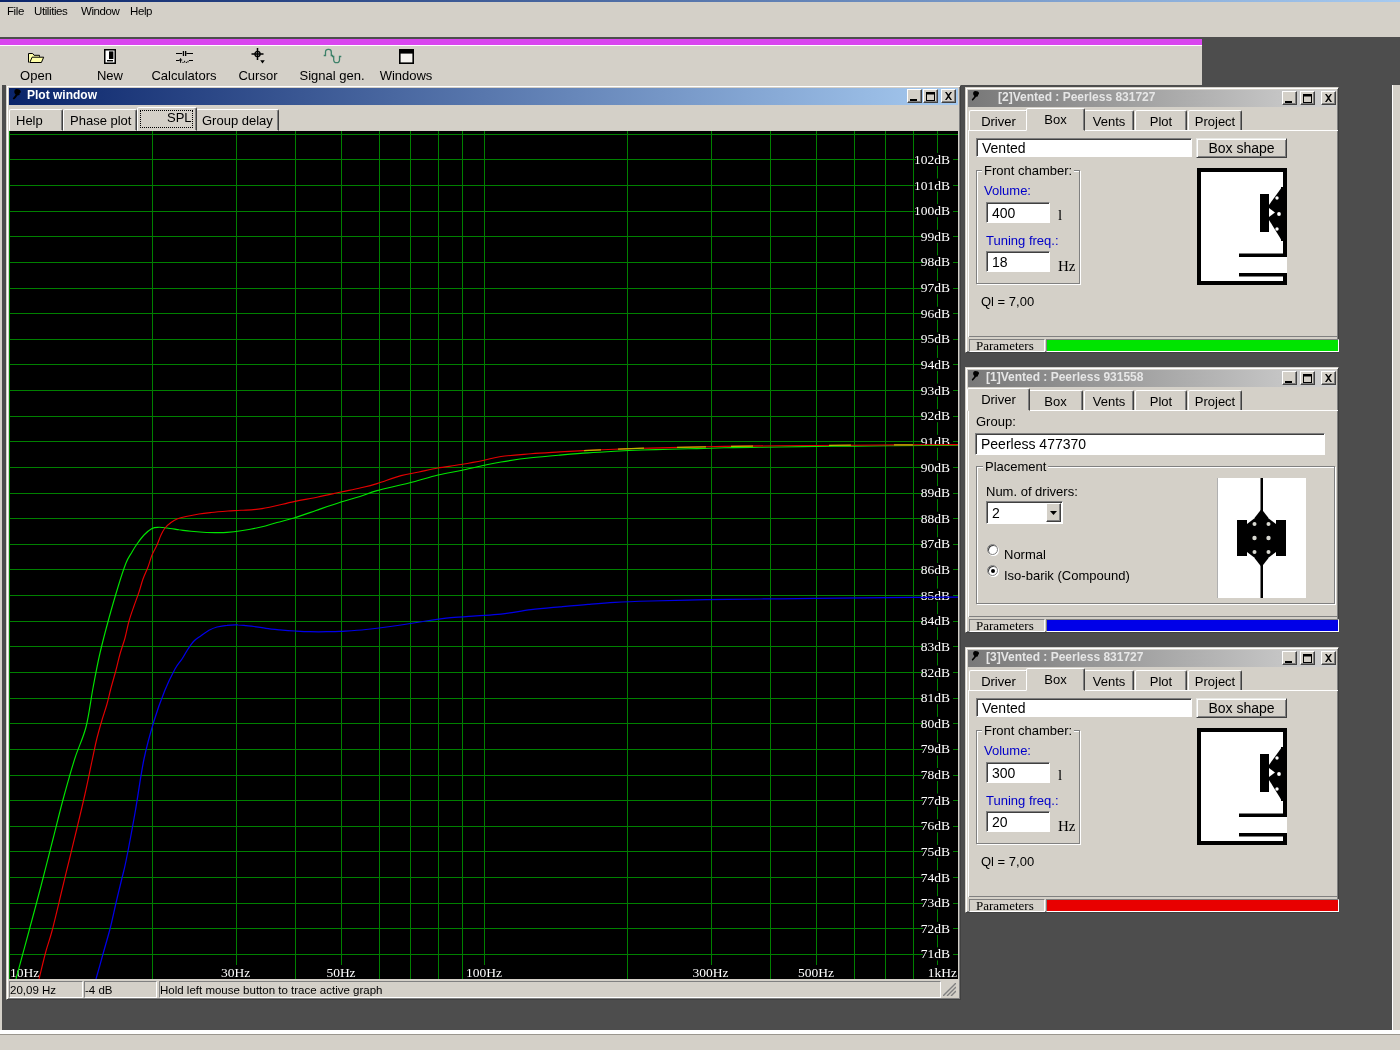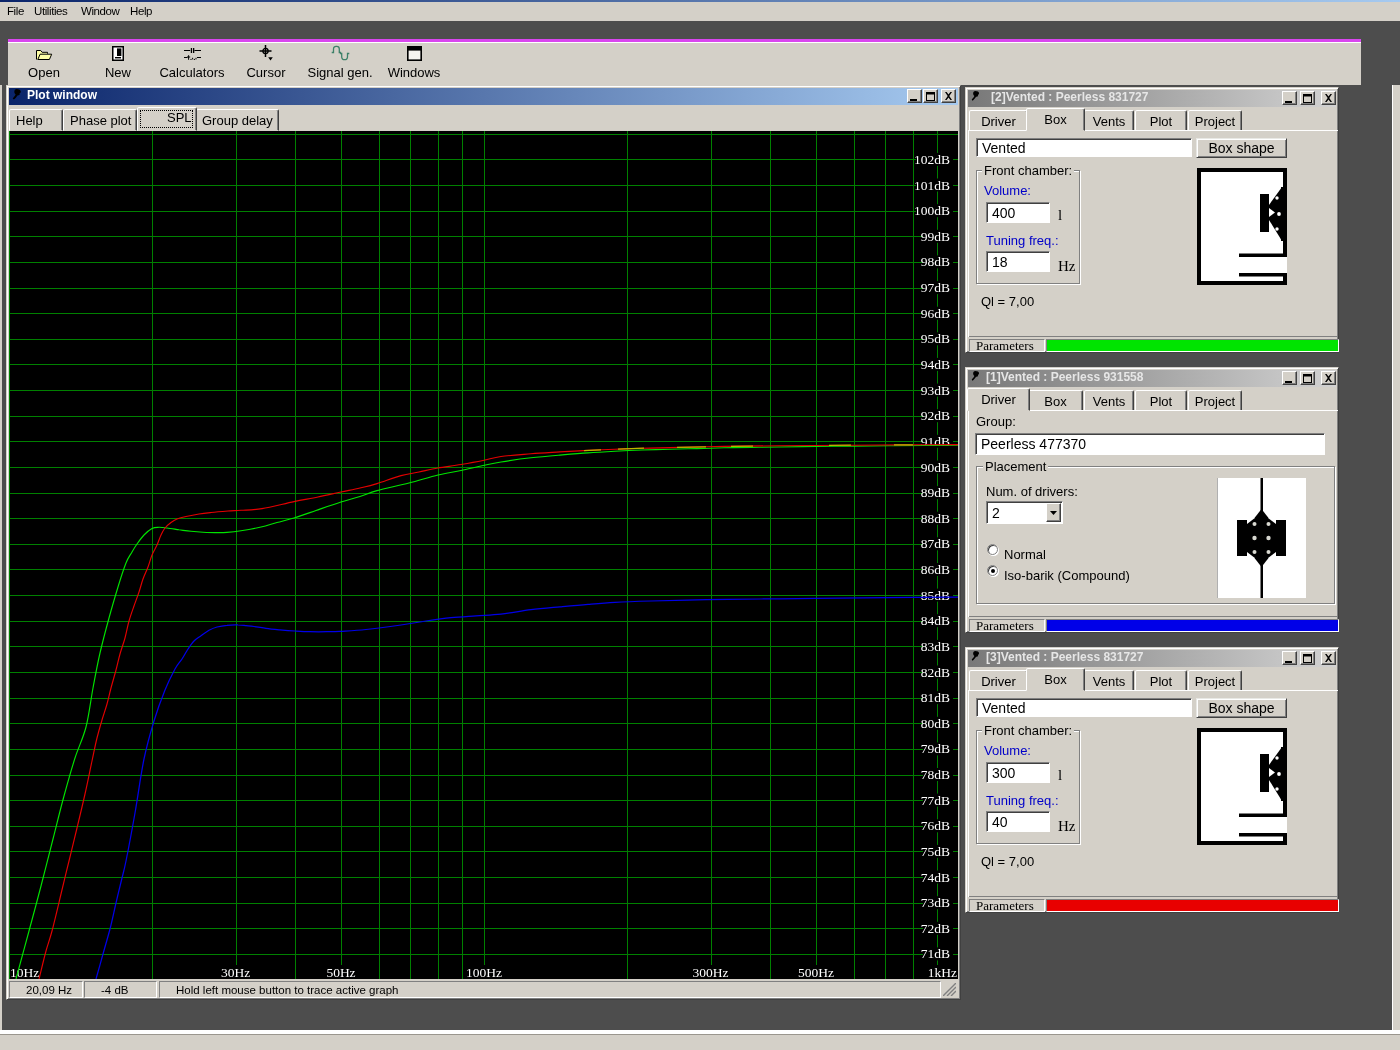--- a/index.html
+++ b/index.html
@@ -16,21 +16,21 @@
 .wbtn svg{display:block;margin:2px auto 0}
 .field{position:absolute;background:#fff;border:1px solid;border-color:#808080 #fff #fff #808080;box-shadow:inset 1px 1px 0 #404040;font-size:14px;color:#000;padding-left:5px;display:flex;align-items:center;white-space:nowrap;overflow:hidden}
 .btn{position:absolute;background:#d4d0c8;border:1px solid;border-color:#e8e8e4 #404040 #404040 #e8e8e4;box-shadow:inset 1px 1px 0 #fff,inset -1px -1px 0 #808080;font-size:14px;display:flex;align-items:center;justify-content:center}
 .gbox{position:absolute;border:1px solid #808080;box-shadow:1px 1px 0 #fff,inset 1px 1px 0 #fff}
 .glbl{position:absolute;background:#d4d0c8;padding:0 2px;font-size:13px;line-height:13px}
 .blue{color:#0000c8}
 .tab{position:absolute;background:#d4d0c8;border:1px solid;border-color:#fff #404040 transparent #fff;border-top-left-radius:2px;border-top-right-radius:2px;box-shadow:inset -1px 0 0 #808080;display:flex;align-items:flex-start;padding-top:3px;justify-content:center;font-size:13px}
 .ptext{font-family:"Liberation Serif",serif}
 .parlbl{position:absolute;border:1px solid;border-color:#808080 #fff #fff #808080;font-family:"Liberation Serif",serif;font-size:13px;padding-left:6px;display:flex;align-items:center}
 .parbar{position:absolute;border:1px solid;border-color:#808080 #fff #fff #808080}
-.statpan{position:absolute;border:1px solid;border-color:#808080 #fff #fff #808080;font-size:11.5px;display:flex;align-items:center;padding-left:16px;white-space:nowrap;overflow:hidden}
+.statpan{position:absolute;border:1px solid;border-color:#808080 #fff #fff #808080;font-size:11.5px;display:flex;align-items:center;padding-left:0px;white-space:nowrap;overflow:hidden}
 .radio{position:absolute;width:11px;height:11px;border-radius:50%;background:#fff;border:1px solid #808080;box-shadow:inset 1px 1px 0 #404040, 1px 1px 0 #fff}
 .tblbl{position:absolute;width:74px;text-align:center;font-size:13px;top:23px}
 .menufont{font-size:11.5px;letter-spacing:-0.4px}
 </style></head>
 <body>
 
 <div class="abs" style="left:0;top:0;width:1400px;height:19px;background:linear-gradient(90deg,#0a246a,#a6caf0)">
   <svg class="abs" style="left:6px;top:3px" width="13" height="13" viewBox="0 0 13 13">
       <path d="M5 .5C7.5.5 9.5 1.5 9.5 3.2 9.5 4.2 9 5 8 5.4L8.5 6.5C8 7 7 7.5 6 7.5 5 9 3.5 11 2 12L.8 10.8C2.2 9.2 3.5 7.5 4 6.5 3 5.8 2.5 4.8 2.5 3.5 2.5 1.8 3.5.5 5 .5Z" fill="#000"></path>
     </svg>
@@ -47,28 +47,28 @@
       </svg>
     </div>
   <div class="wbtn" style="left:1382px;top:2px">
       <svg width="9" height="8" viewBox="0 0 9 8">
         <path d="M0 0l3.5 3L7 0h2L5.5 4 9 8H7L3.5 5 0 8h-1z" transform="translate(0.5,0)" fill="none"></path>
         <path d="M1 0h1.6L4.5 2.4 6.4 0H8L5.3 4 8 8H6.4L4.5 5.6 2.6 8H1l2.7-4z" fill="#000"></path>
       </svg>
     </div>
 </div>
 
-<div class="abs face menufont" style="left:0;top:2px;width:1400px;height:19px">
+<div class="abs face menufont" style="left:0;top:2px;width:1400px;height:35px">
   <span class="abs" style="left:7px;top:3px">File</span>
     <span class="abs" style="left:34px;top:3px">Utilities</span>
     <span class="abs" style="left:81px;top:3px">Window</span>
     <span class="abs" style="left:130px;top:3px">Help</span>
 </div>
 
-<div class="abs face" style="left:8px;top:39px;width:1353px;height:46px;border-top:3px solid #d946ef;box-shadow:inset 0 1px 0 #fff">
+<div class="abs face" style="left:0;top:39px;width:1202px;height:46px;border-top:6px solid #d946ef;box-shadow:inset 0 1px 0 #fff">
   <div class="abs" style="left:10px;top:3px;width:52px;height:16px;display:flex;justify-content:center;align-items:flex-end">
       <svg width="18" height="13" viewBox="0 0 18 13">
         <path d="M1.5 11.5v-9h4.2l1.4 1.8h5.4v1.4" fill="#ffffa8" stroke="#000"></path>
         <path d="M2.8 11.5l2.3-5.3h11.6l-2.3 5.3z" fill="#ffffa8" stroke="#000"></path>
       </svg>
     </div>
 <div class="tblbl" style="left:-1px">Open</div>
 <div class="abs" style="left:84px;top:3px;width:52px;height:16px;display:flex;justify-content:center;align-items:flex-end">
       <svg width="12" height="15" viewBox="0 0 12 15">
         <rect x="0.75" y="0.75" width="10.5" height="13.5" fill="#fff" stroke="#000" stroke-width="1.5"></rect>
@@ -245,21 +245,21 @@
   <svg class="abs" style="left:936px;top:897px" width="13" height="13" viewBox="0 0 13 13">
       <path d="M13 0L0 13M13 4L4 13M13 8L8 13" stroke="#808080" stroke-width="1.4" fill="none"></path>
     </svg>
 </div>
 
 <div class="winframe" style="left:965px;top:87px;width:374px;height:266px">
 <div class="tbar inactive">
       <svg style="margin-left:3px" width="11" height="12" viewBox="0 0 13 13">
         <path d="M5 .5C7.5.5 9.5 1.5 9.5 3.2 9.5 4.2 9 5 8 5.4L8.5 6.5C8 7 7 7.5 6 7.5 5 9 3.5 11 2 12L.8 10.8C2.2 9.2 3.5 7.5 4 6.5 3 5.8 2.5 4.8 2.5 3.5 2.5 1.8 3.5.5 5 .5Z" fill="#000"></path>
       </svg>
-      <span class="ttl" style="margin-left:9px">[2]Vented : Peerless 831727</span>
+      <span class="ttl" style="margin-left:16px">[2]Vented : Peerless 831727</span>
     </div>
 <div class="wbtn" style="left:316px;top:3px">
       <svg width="9" height="9" viewBox="0 0 9 9">
         <rect x="0" y="7" width="7" height="2" fill="#000"></rect>
       </svg>
     </div>
 <div class="wbtn" style="left:334px;top:3px">
       <svg width="9" height="9" viewBox="0 0 9 9">
         <rect x="0.5" y="0.5" width="8" height="8" fill="none" stroke="#000"></rect>
         <rect x="0.5" y="0.5" width="8" height="2" fill="#000"></rect>
@@ -403,21 +403,21 @@
 <div class="tab" style="left:222px;top:22px;width:54px;height:21px">Project</div>
 <div class="abs" style="left:2px;top:42px;width:370px;height:207px;box-shadow:inset 1px 1px 0 #fff,inset -1px -1px 0 #808080"></div>
 <div class="field" style="left:10px;top:50px;width:216px;height:19px">Vented</div>
 <div class="btn" style="left:230px;top:50px;width:91px;height:20px">Box shape</div>
 <div class="gbox" style="left:10px;top:82px;width:104px;height:114px"></div>
 <div class="glbl" style="left:16px;top:76px">Front chamber:</div>
 <div class="abs blue" style="left:18px;top:95px">Volume:</div>
 <div class="field" style="left:20px;top:114px;width:64px;height:21px">300</div>
 <div class="abs ptext" style="left:92px;top:119px;font-size:15px">l</div>
 <div class="abs blue" style="left:20px;top:145px">Tuning freq.:</div>
-<div class="field" style="left:20px;top:163px;width:64px;height:21px">40</div>
+<div class="field" style="left:20px;top:163px;width:64px;height:21px">20</div>
 <div class="abs ptext" style="left:92px;top:170px;font-size:15px">Hz</div>
 <div class="abs" style="left:15px;top:206px">Ql = 7,00</div>
 <svg class="abs" style="left:231px;top:80px" width="90" height="117" viewBox="0 0 90 117">
 <rect x="2" y="2" width="86" height="113" fill="#fff" stroke="#000" stroke-width="4"></rect>
 <rect x="84" y="89" width="6" height="16" fill="#fff"></rect>
 <rect x="42" y="85.5" width="48" height="3.5" fill="#000"></rect>
 <rect x="42" y="105" width="48" height="3.5" fill="#000"></rect>
 <g>
 <rect x="63" y="26" width="9" height="38" fill="#000"></rect>
 <path d="M72 37 L85 19 L85 73 L72 52 Z" fill="#000"></path>

